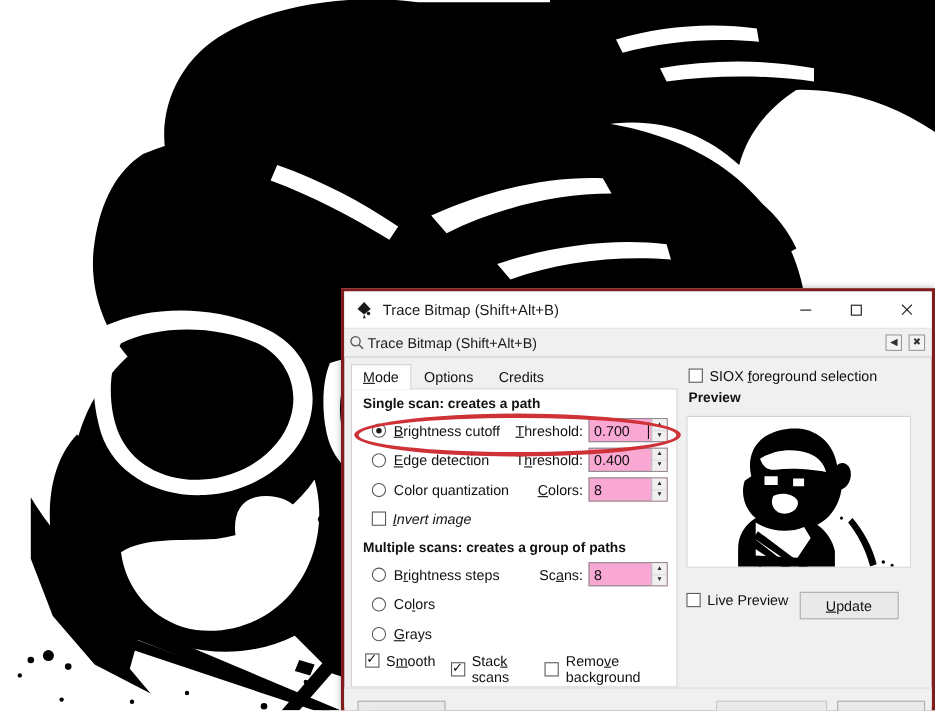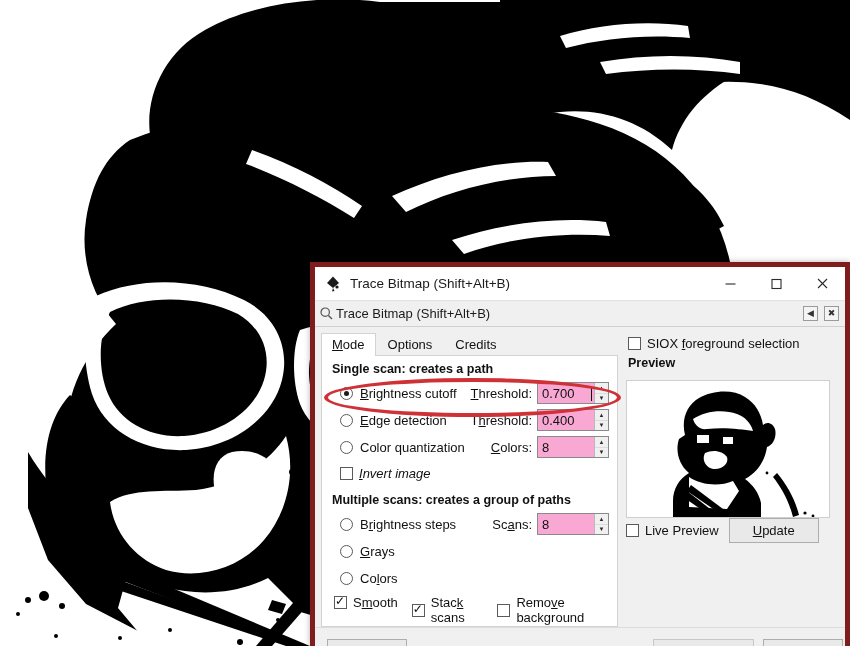--- a/index.html
+++ b/index.html
@@ -19,21 +19,21 @@
     background:#ffffff; overflow:hidden;
   }
   #canvas-bg svg { display:block; }
 
   
   #trace-dialog {
     position:absolute;
     left:310px; top:262px;
     width:540px; height:384px;
     background:#f0f0f0;
-    border:5px solid #7f1d1d;
+    border:3px solid #7f1d1d;
     box-shadow:0 0 6px rgba(0,0,0,.30);
     display:flex; flex-direction:column;
   }
   .titlebar {
     height:34px; background:#ffffff;
     display:flex; align-items:center;
     border-bottom:1px solid #e2e2e2;
     flex:0 0 auto;
   }
   .titlebar .ink-logo { margin-left:9px; margin-right:8px; display:flex; }
@@ -140,21 +140,21 @@
   }
 
   
   .siox-row { display:flex; align-items:center; margin:1px 0 5px 2px; font-size:13px; color:#111; }
   .preview-label { font-weight:bold; font-size:12.5px; color:#111; margin:0 0 10px 2px; }
   .preview-box {
     width:204px; height:138px; background:#ffffff;
     border:1px solid #cfcfcf; overflow:hidden; position:relative;
   }
   .preview-box svg { position:absolute; left:0; top:0; }
-  .lp-row { display:flex; align-items:center; }
+  .lp-row { display:flex; align-items:flex-start; margin-top:22px; }
   .lp-row .ck { display:flex; align-items:center; font-size:13px; color:#111; }
   .btn {
     border:1px solid #adadad; background:#e9e9e9; color:#111;
     font-size:13px; font-family:"Liberation Sans", sans-serif;
     display:flex; align-items:center; justify-content:center;
   }
   .btn.disabled { color:#9d9d9d; background:#e9e9e9; border-color:#c8c8c8; }
   #update-button { width:90px; height:25px; margin-left:10px; }
 
   
@@ -406,26 +406,26 @@
             <span class="val">8</span>
             <span class="arrows">
                 <span>▲</span>
                 <span>▼</span>
               </span>
           </span>
         </div>
 
         <div class="opt-row">
           <span class="radio"></span>
-          <span class="opt-label"><u>G</u><span>rays</span></span>
+          <span class="opt-label">Co<u>l</u><span>ors</span></span>
         </div>
 
         <div class="opt-row">
           <span class="radio"></span>
-          <span class="opt-label">Co<u>l</u><span>ors</span></span>
+          <span class="opt-label"><u>G</u><span>rays</span></span>
         </div>
 
         <div class="inline-checks">
           <span class="ck">
             <span class="checkbox checked"></span>
             <span>S<u>m</u><span>ooth</span></span>
           </span>
           <span class="ck">
             <span class="checkbox checked"></span>
             <span>Stac<u>k</u><span> scans</span></span>

